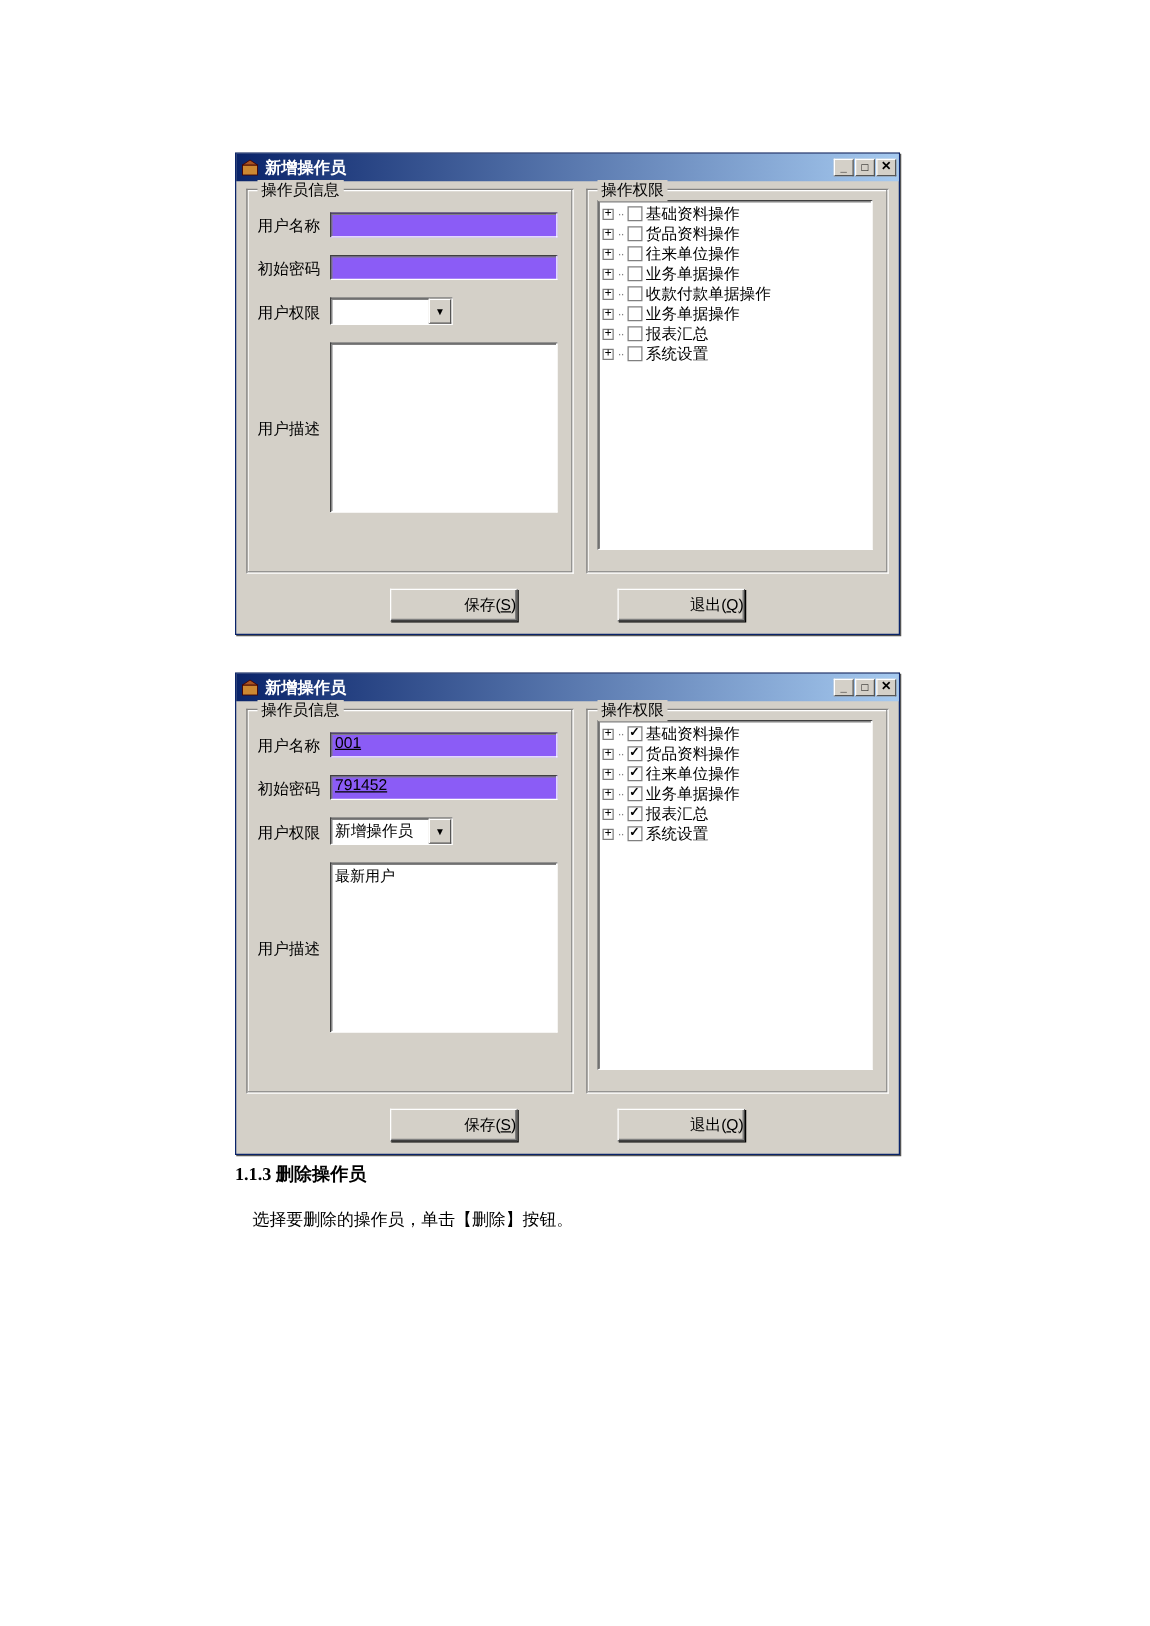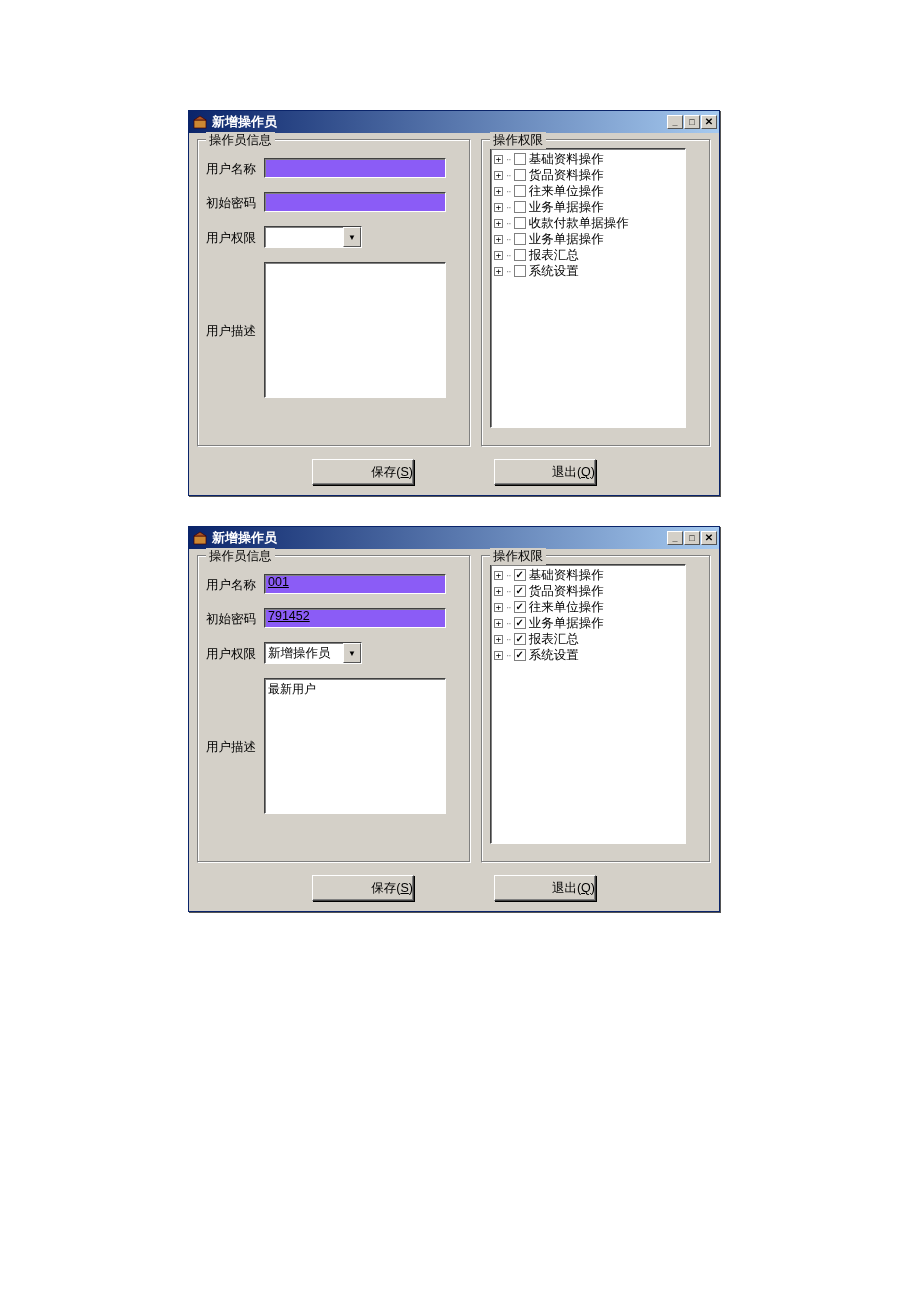--- a/index.html
+++ b/index.html
@@ -5,21 +5,21 @@
   body {
     margin: 0;
     padding: 0;
     background: #fff;
     font-family: "SimSun", "宋体", sans-serif;
     font-size: 13px;
     color: #000;
   }
   .page {
     width: 804px;
-    margin: 0 auto;
+    margin: 12px auto;
     padding: 110px 130px 60px 130px;
     box-sizing: border-box;
   }
   .window {
     width: 530px;
     border: 1px solid #0a246a;
     background: #d4d0c8;
     box-shadow: 1px 1px 0 #555;
     margin-bottom: 30px;
   }
@@ -71,21 +71,21 @@
   }
   .columns {
     display: flex;
     gap: 10px;
   }
   .fieldset {
     border: 1px solid #808080;
     border-right-color: #fff;
     border-bottom-color: #fff;
     box-shadow: inset -1px -1px 0 #808080, inset 1px 1px 0 #fff;
-    padding: 8px 24px 6px 8px;
+    padding: 8px 12px 6px 8px;
     position: relative;
     background: #d4d0c8;
   }
   .fieldset .legend {
     position: absolute;
     top: -8px;
     left: 8px;
     background: #d4d0c8;
     padding: 0 3px;
     font-size: 12.5px;
@@ -453,14 +453,16 @@
         </div>
         <div class="btn">
           <span>退出(</span>
             <span class="ul">Q</span>
             <span>)</span>
         </div>
       </div>
     </div>
   </div>
 
+  <div class="sec-heading">1.1.3 删除操作员</div>
+  <div class="subpara">选择要删除的操作员，单击【删除】按钮。</div>
 
 </div>
 
 </body></html>

